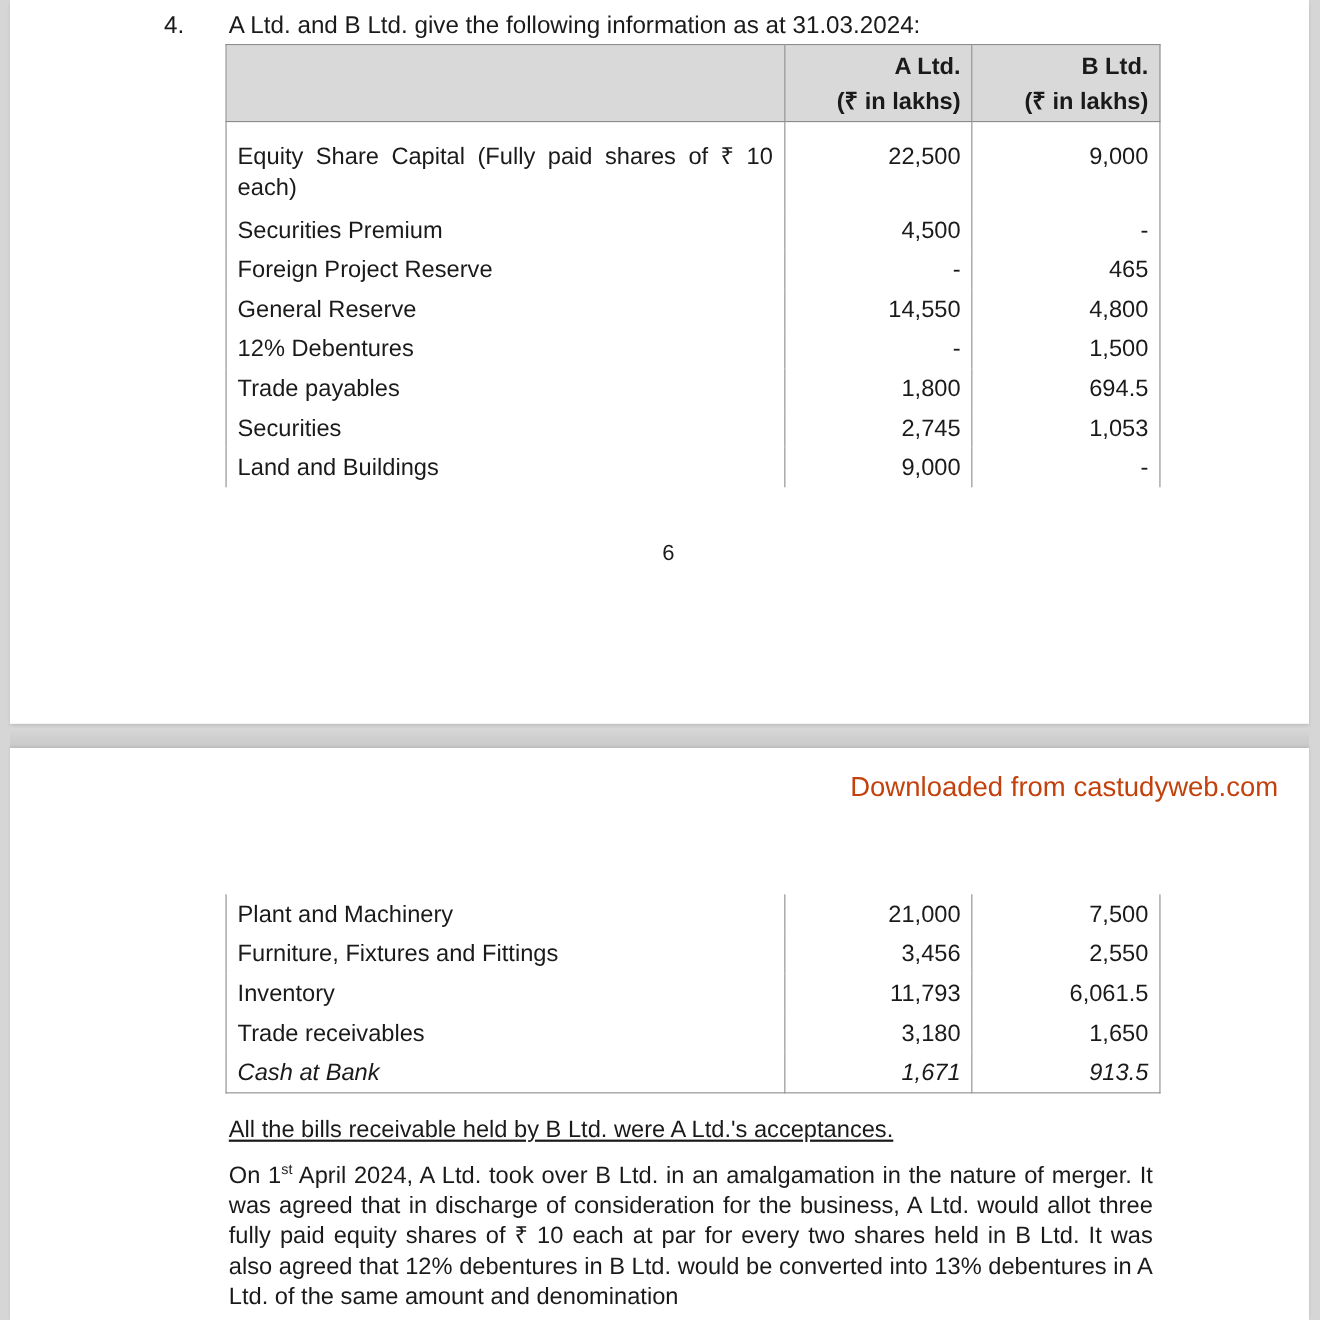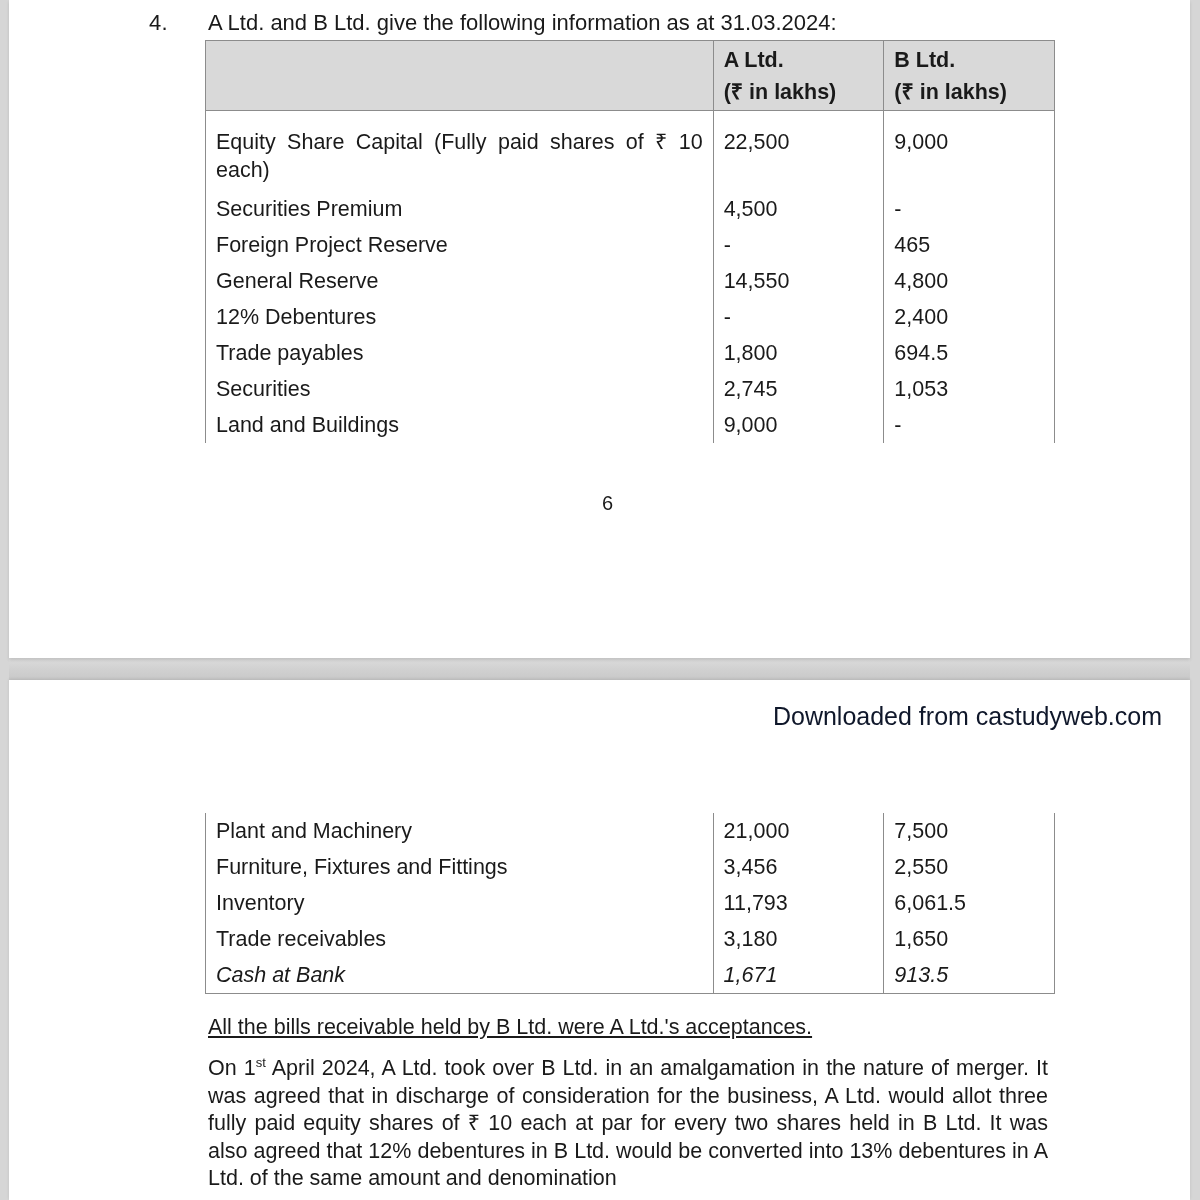--- a/index.html
+++ b/index.html
@@ -38,21 +38,21 @@
   }
   #tbl1 { top: 40px; }
   #tbl2 { top: 133px; }
   .tbl td {
     border-left: 1.5px solid #8c8c8c;
     border-right: 1.5px solid #8c8c8c;
     padding: 0 10px;
     vertical-align: top;
   }
   .tbl td.lbl { width: 488px; }
-  .tbl td.num { width: 150px; text-align: left; }
+  .tbl td.num { width: 150px; text-align: right; }
   .tbl tr.head td {
     background: #d9d9d9;
     border-top: 1.5px solid #8c8c8c;
     border-bottom: 1.5px solid #8c8c8c;
     font-weight: bold;
     height: 66px;
     padding-top: 3px;
     line-height: 32px;
     vertical-align: top;
   }
@@ -62,21 +62,21 @@
   .tbl tr.last td { border-bottom: 1.5px solid #8c8c8c; height: 34px; font-style: italic; }
 
   .pagenum {
     position: absolute; left: 0; width: 1181px; top: 492px;
     text-align: center; font-size: 20px; padding-left: 0;
   }
   .pagenum span { position: relative; left: 8px; }
 
   .watermark {
     position: absolute; right: 28px; top: 22px;
-    font-size: 25px; color: #0f172a;
+    font-size: 25px; color: #c2410c;
   }
 
   .para {
     position: absolute; left: 199px; width: 840px;
     font-size: 21.5px; line-height: 27.5px;
   }
   #para1 { top: 334px; text-decoration: underline; }
   #para2 { top: 375px; text-align: justify; }
   sup { font-size: 13px; line-height: 0; }
 </style>
@@ -118,21 +118,21 @@
       <td class="num">465</td>
     </tr>
     <tr class="r">
       <td class="lbl">General Reserve</td>
       <td class="num">14,550</td>
       <td class="num">4,800</td>
     </tr>
     <tr class="r">
       <td class="lbl">12% Debentures</td>
       <td class="num">-</td>
-      <td class="num">2,400</td>
+      <td class="num">1,500</td>
     </tr>
     <tr class="r">
       <td class="lbl">Trade payables</td>
       <td class="num">1,800</td>
       <td class="num">694.5</td>
     </tr>
     <tr class="r">
       <td class="lbl">Securities</td>
       <td class="num">2,745</td>
       <td class="num">1,053</td>

